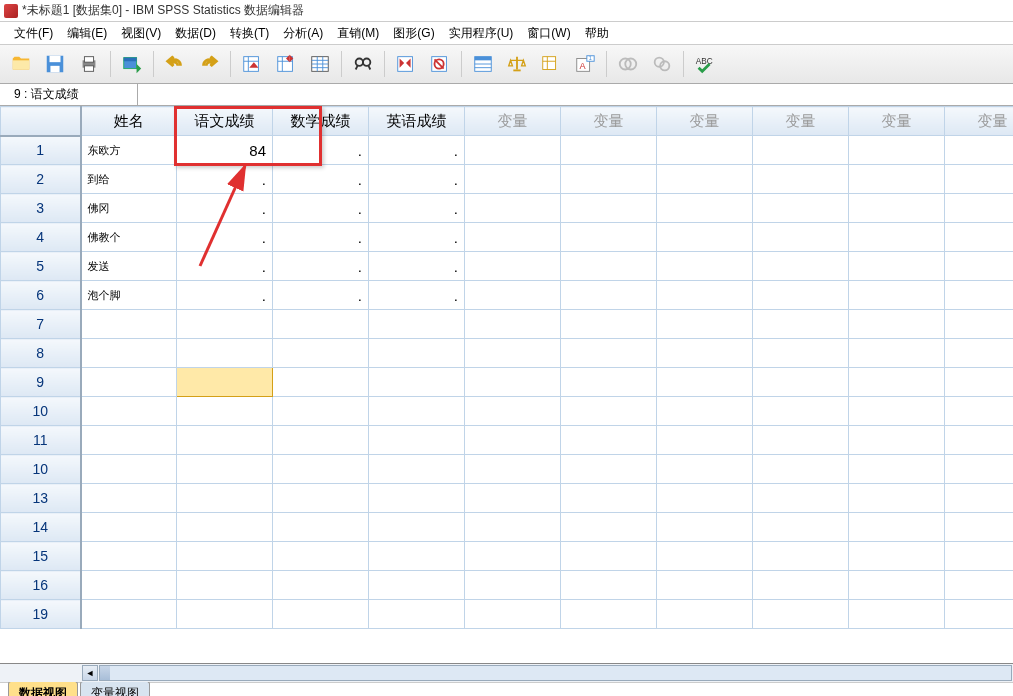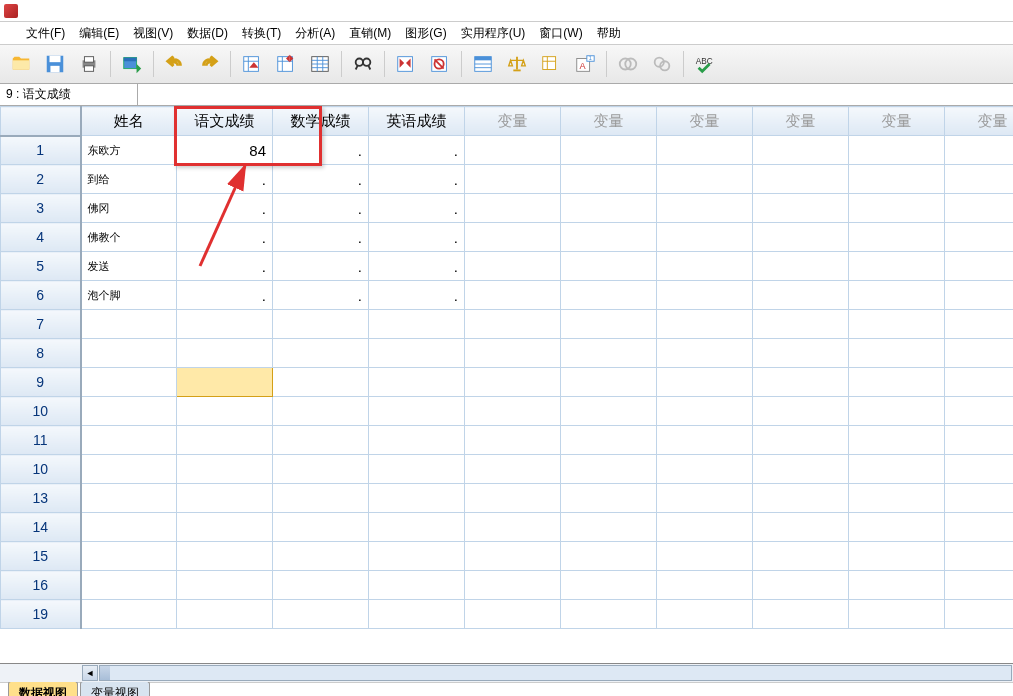--- a/index.html
+++ b/index.html
@@ -2,30 +2,30 @@
 <html><head>
   <meta charset="utf-8">
   <style>
     * { box-sizing: border-box; margin: 0; padding: 0; }
     body { font-family: "Microsoft YaHei", Arial, sans-serif; font-size: 12px; background: #fff; overflow: hidden; }
     
     .titlebar { height: 22px; display: flex; align-items: center; padding: 0 4px; background: #fff; border-bottom: 1px solid #ccc; gap: 4px; }
     .titlebar-icon { width: 14px; height: 14px; background: linear-gradient(135deg, #d44, #a22); border-radius: 2px; display: inline-block; }
     .titlebar-text { color: #333; font-size: 12px; }
     
-    .menubar { height: 22px; display: flex; align-items: center; padding: 0 20px; background: #fff; gap: 2px; }
+    .menubar { height: 22px; display: flex; align-items: center; padding: 0 8px; background: #fff; gap: 2px; }
     .menu-item { padding: 2px 6px; cursor: pointer; font-size: 12px; }
     
     .toolbar { height: 40px; display: flex; align-items: center; padding: 2px 6px; background: linear-gradient(#f7f7f7, #e8e8e8); border-top: 1px solid #ccc; border-bottom: 1px solid #aaa; gap: 4px; }
     .tool-btn { width: 30px; height: 30px; display: flex; align-items: center; justify-content: center; border: 1px solid transparent; border-radius: 3px; cursor: pointer; }
     .tool-sep { width: 1px; height: 26px; background: #ccc; margin: 0 2px; }
     .tool-icon { width: 22px; height: 22px; }
     
     .cellref-bar { height: 22px; display: flex; align-items: center; border-bottom: 1px solid #aaa; background: #fff; }
-    .cellref-label { width: 138px; padding: 0 6px; border-right: 1px solid #aaa; height: 100%; display: flex; align-items: center; font-size: 12px; }
+    .cellref-label { width: 138px; padding: 0 14px; border-right: 1px solid #aaa; height: 100%; display: flex; align-items: center; font-size: 12px; }
     .cellref-value { flex: 1; padding: 0 6px; height: 100%; display: flex; align-items: center; }
     
     .grid-area { position: relative; height: 558px; border-bottom: 1px solid #888; }
     .grid-table { border-collapse: collapse; table-layout: fixed; width: 100%; }
     .grid-table th, .grid-table td { border: 1px solid #c0d4e8; height: 29px; overflow: hidden; white-space: nowrap; }
     .grid-table th { background: linear-gradient(#f4f8fc, #dde8f4); font-weight: normal; font-size: 15px; color: #000; text-align: center; }
     .grid-table th.var-empty { color: #999; margin-left: 31px; }
     .col-rownum { width: 80px; }
     .col-data { width: 96px; }
     .row-header { background: linear-gradient(#f4f8fc, #dde8f4); text-align: center; font-size: 14px; color: #06357a; border-right: 2px solid #9ab !important; }
@@ -45,20 +45,21 @@
     .bottom-tabs { height: 24px; display: flex; align-items: flex-end; padding: 0 8px; background: #fff; border-top: 1px solid #ccc; border-bottom: 1px solid #ccc; }
     .bottom-tab { padding: 3px 10px; border: 1px solid #999; border-bottom: none; margin-right: 2px; font-size: 12px; cursor: pointer; border-radius: 3px 3px 0 0; }
     .bottom-tab.active { background: #ffe08a; font-weight: bold; }
     .bottom-tab.inactive { background: #d8e4f0; }
   </style>
 </head>
 <body>
 
 <div class="titlebar">
   <span class="titlebar-icon"></span>
+  <span class="titlebar-text">*未标题1 [数据集0] - IBM SPSS Statistics 数据编辑器</span>
 </div>
 
 <div class="menubar">
   <div class="menu-item">文件(F)</div>
   <div class="menu-item">编辑(E)</div>
   <div class="menu-item">视图(V)</div>
   <div class="menu-item">数据(D)</div>
   <div class="menu-item">转换(T)</div>
   <div class="menu-item">分析(A)</div>
   <div class="menu-item">直销(M)</div>

